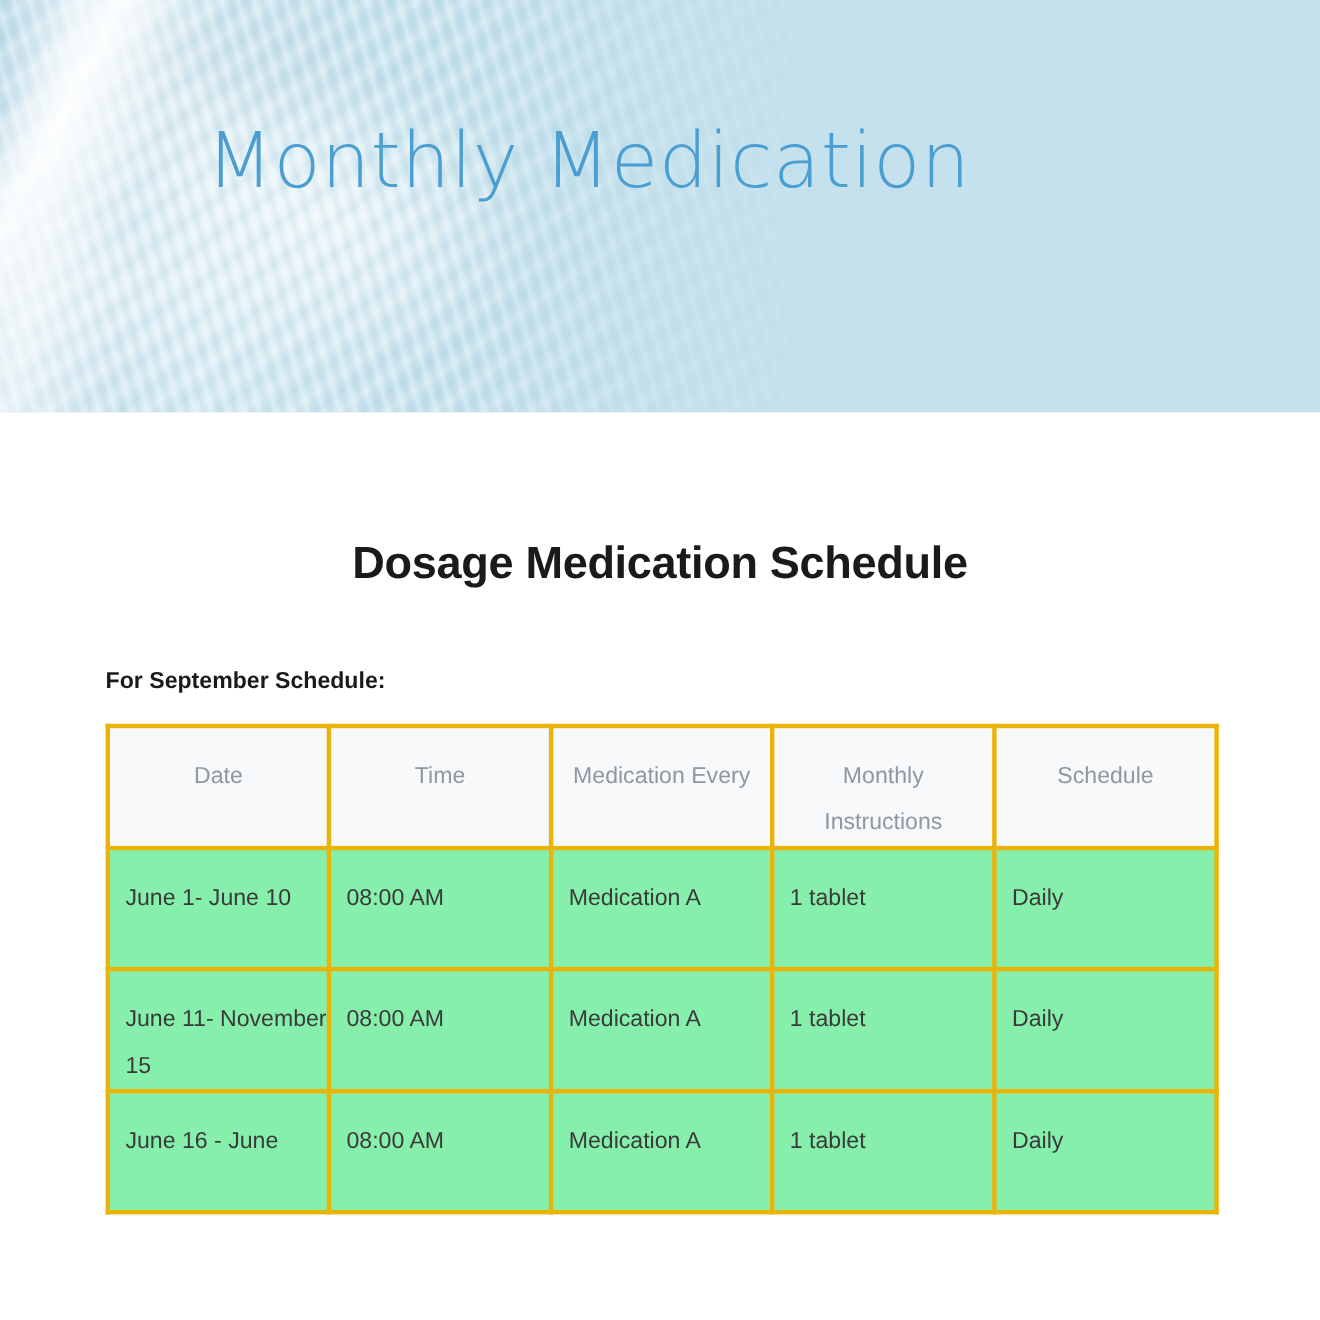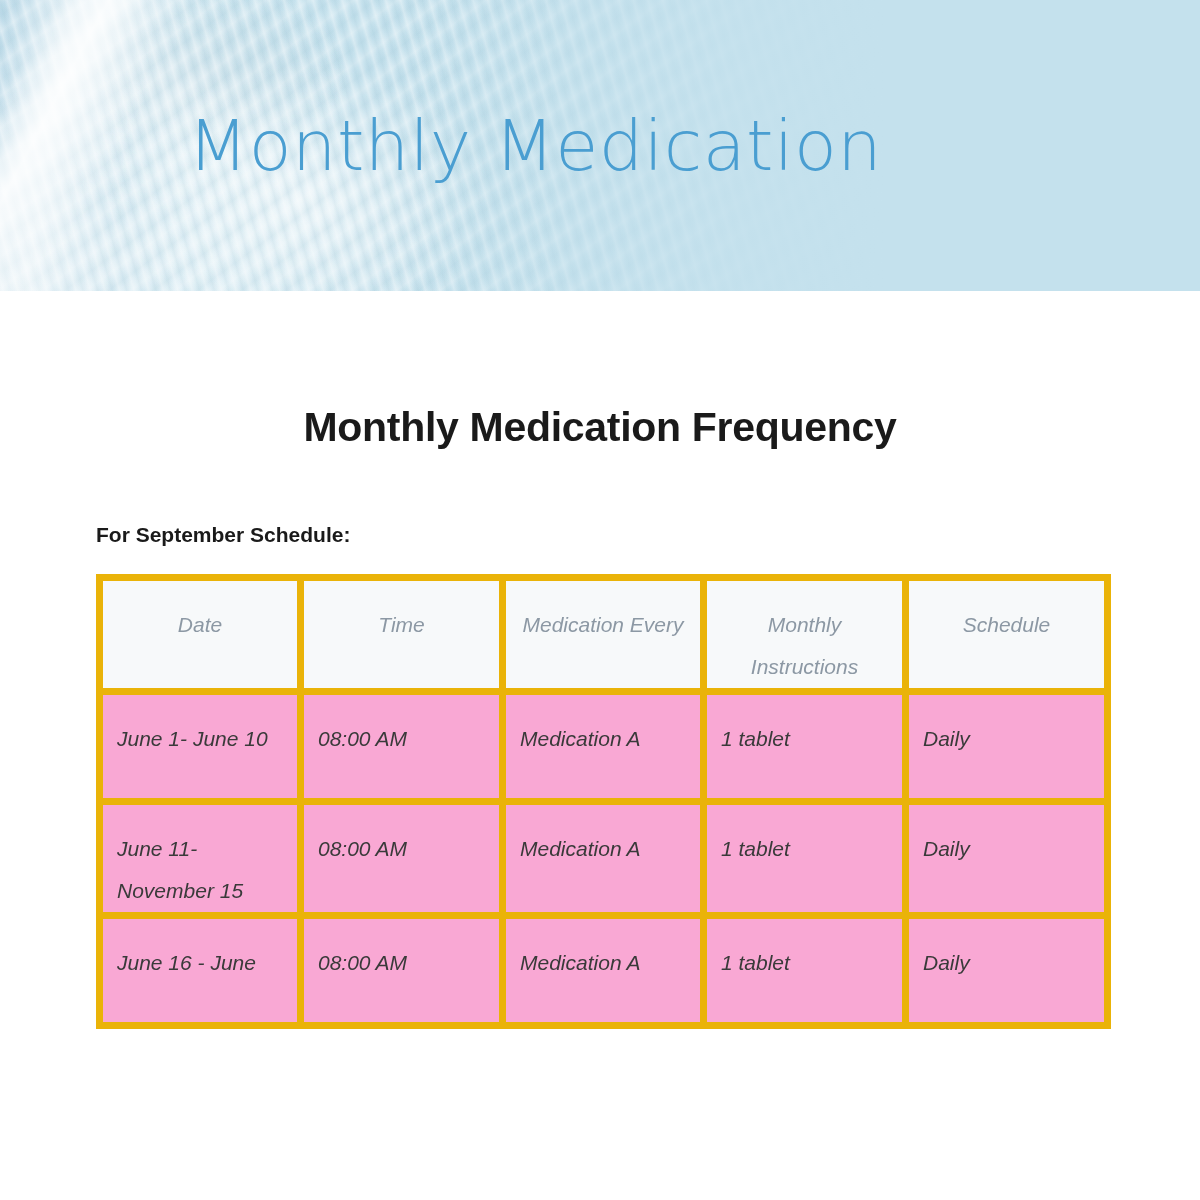--- a/index.html
+++ b/index.html
@@ -14,21 +14,21 @@
     height: 1200px;
     overflow: hidden;
     font-family: "Liberation Sans", sans-serif;
     -webkit-font-smoothing: antialiased;
   }
 
   
   .banner {
     position: relative;
     width: 1200px;
-    height: 291px;
+    height: 375px;
     overflow: hidden;
     background: #c2dfec;
   }
 
   
   .banner .water {
     position: absolute;
     inset: 0;
     background:
       
@@ -135,55 +135,54 @@
     table-layout: fixed;
   }
   table.schedule col.c1 { width: 201px; }
   table.schedule col.c2 { width: 202px; }
   table.schedule col.c3 { width: 201px; }
   table.schedule col.c4 { width: 202px; }
   table.schedule col.c5 { width: 202px; }
 
   table.schedule th,
   table.schedule td {
-    border: 7px solid #eab308;
+    border: 4px solid #eab308;
     vertical-align: top;
     font-size: 21px;
     font-weight: normal;
-    font-style: italic;
   }
   table.schedule thead th {
     height: 110px;
     background: #f7f9fa;
     color: #8c98a4;
     text-align: center;
     padding: 23px 14px 0 14px;
     line-height: 42px;
   }
   table.schedule tbody td {
     height: 110px;
-    background: #f9a8d4;
+    background: #86efac;
     color: #3a3a3a;
     text-align: left;
     padding: 23px 0 0 14px;
     line-height: 42px;
   }
 </style>
 </head>
 <body>
 
 <div class="banner">
   <div class="water"></div>
   <div class="water-mask"></div>
   <div class="banner-title">Monthly Medication</div>
 </div>
 
 <div class="doc">
 
-  <h1 class="page-title">Monthly Medication Frequency</h1>
+  <h1 class="page-title">Dosage Medication Schedule</h1>
 
   <div class="subheading">For September Schedule:</div>
 
   <div class="table-wrap">
     <table class="schedule">
       <colgroup>
         <col class="c1">
           <col class="c2">
           <col class="c3">
           <col class="c4">

